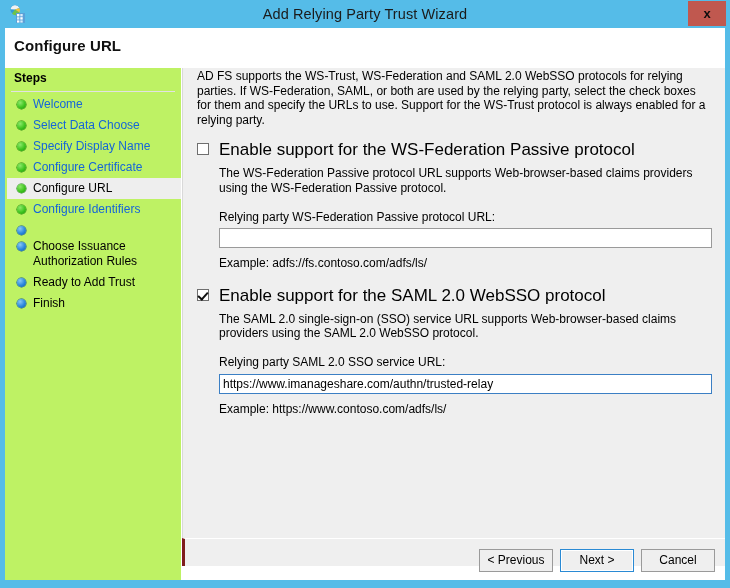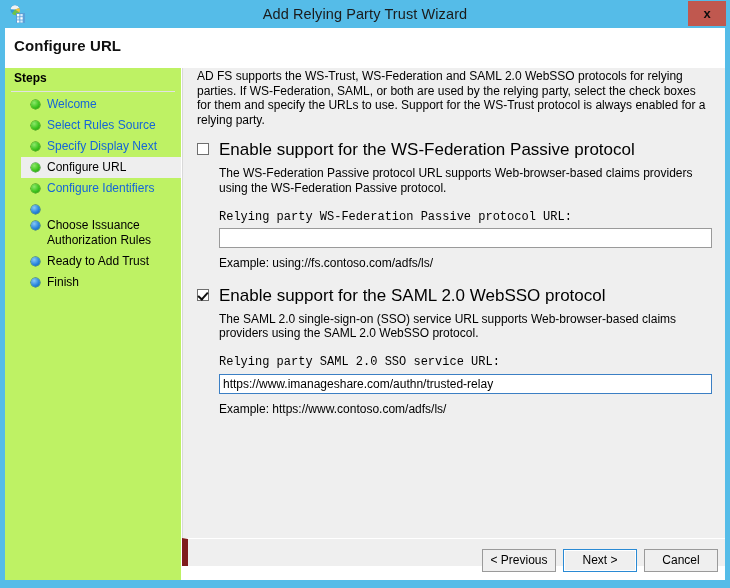--- a/index.html
+++ b/index.html
@@ -122,21 +122,21 @@
   .steps-head-rule {
     position: absolute;
     left: 6px;
     top: 23px;
     width: 164px;
     height: 1px;
     background: #e2e2e2;
   }
   .steps-list {
     position: absolute;
-    left: 16px; top: 26px;
+    left: 2px; top: 26px;
     width: 176px;
   }
   .step {
     position: relative;
     min-height: 16px;
     padding: 3px 6px 3px 26px;
     box-sizing: border-box;
     font-size: 12px;
     line-height: 15px;
     cursor: default;
@@ -220,21 +220,21 @@
   }
   .checkrow-label {
     font-size: 17px;
     line-height: 14px;
     color: #000000;
     cursor: pointer;
   }
 
   .indent { margin-left: 22px; }
   .desc { margin-bottom: 14px; }
-  .field-label { margin-bottom: 4px; font-family: Liberation Mono, monospace; }
+  .field-label { margin-bottom: 4px; }
 
   .textbox {
     display: block;
     width: 493px;
     height: 20px;
     box-sizing: border-box;
     border: 1px solid #9a9a9a;
     background: #ffffff;
     font-family: "Liberation Sans", sans-serif;
     font-size: 12px;
@@ -253,21 +253,21 @@
   }
 
   
   .button-bar {
     position: absolute;
     left: 177px;
     top: 470px;
     width: 543px;
     height: 28px;
     background: #efefef;
-    border-left: 6px solid #7f1d1d;
+    border-left: 3px solid #7f1d1d;
     border-top: 1px solid #ffffff;
     box-sizing: border-box;
   }
   .btn {
     position: absolute;
     top: 10px;
     width: 74px;
     height: 23px;
     background: #efefef;
     border: 1px solid #9a9a9a;
@@ -330,25 +330,29 @@
       </div>
       <div class="steps-head-rule"></div>
 
       <div class="steps-list">
         <div class="step link">
           <span class="step-bullet done"></span>
           <span>Welcome</span>
         </div>
         <div class="step link">
           <span class="step-bullet done"></span>
-          <span>Select Rules Source</span>
+          <span>Select Data Choose</span>
         </div>
         <div class="step link">
           <span class="step-bullet done"></span>
-          <span>Specify Display Next</span>
+          <span>Specify Display Name</span>
+        </div>
+        <div class="step link">
+          <span class="step-bullet done"></span>
+          <span>Configure Certificate</span>
         </div>
         <div class="step current">
           <span class="step-bullet done"></span>
           <span>Configure URL</span>
         </div>
         <div class="step link">
           <span class="step-bullet done"></span>
           <span>Configure Identifiers</span>
         </div>
         <div class="step future">
@@ -374,21 +378,21 @@
 
         <p class="para intro">AD FS supports the WS-Trust, WS-Federation and SAML 2.0 WebSSO protocols for relying parties.  If WS-Federation, SAML, or both are used by the relying party, select the check boxes for them and specify the URLs to use.  Support for the WS-Trust protocol is always enabled for a relying party.</p>
 
         <div class="checkrow">
           <span class="cbox"></span>
           <span class="checkrow-label">Enable support for the WS-Federation Passive protocol</span>
         </div>
         <p class="para indent desc">The WS-Federation Passive protocol URL supports Web-browser-based claims providers using the WS-Federation Passive protocol.</p>
         <p class="para indent field-label">Relying party WS-Federation Passive protocol URL:</p>
         <input class="textbox indent" type="text" value="" style="">
-        <p class="para indent example">Example: using://fs.contoso.com/adfs/ls/</p>
+        <p class="para indent example">Example: adfs://fs.contoso.com/adfs/ls/</p>
 
         <div class="checkrow">
           <span class="cbox checked"></span>
           <span class="checkrow-label">Enable support for the SAML 2.0 WebSSO protocol</span>
         </div>
         <p class="para indent desc">The SAML 2.0 single-sign-on (SSO) service URL supports Web-browser-based claims providers using the SAML 2.0 WebSSO protocol.</p>
         <p class="para indent field-label">Relying party SAML 2.0 SSO service URL:</p>
         <input class="textbox indent focused" type="text" value="https://www.imanageshare.com/authn/trusted-relay" style="">
         <p class="para indent example">Example: https://www.contoso.com/adfs/ls/</p>
 

